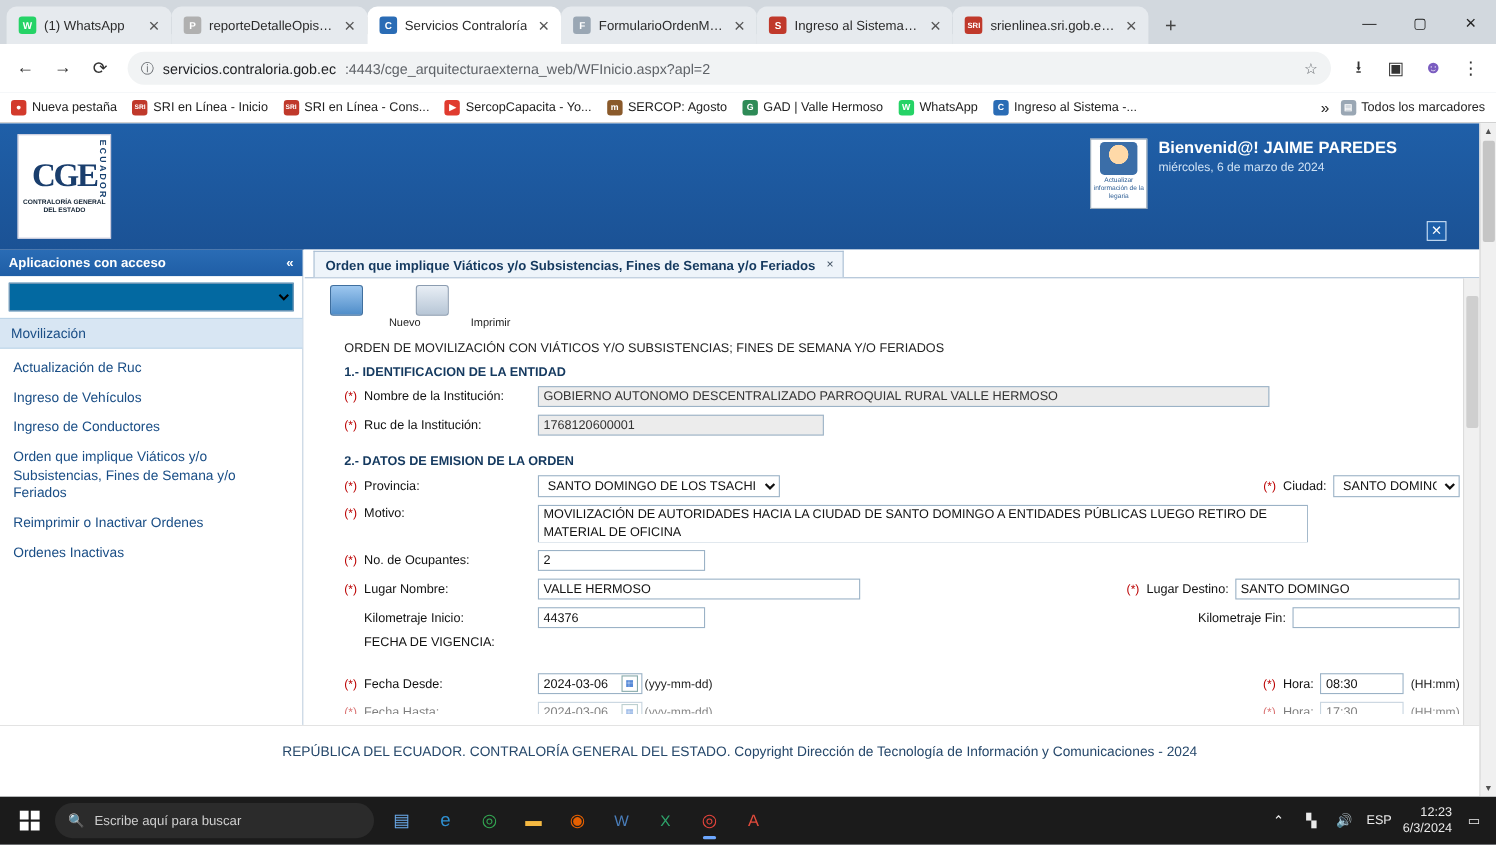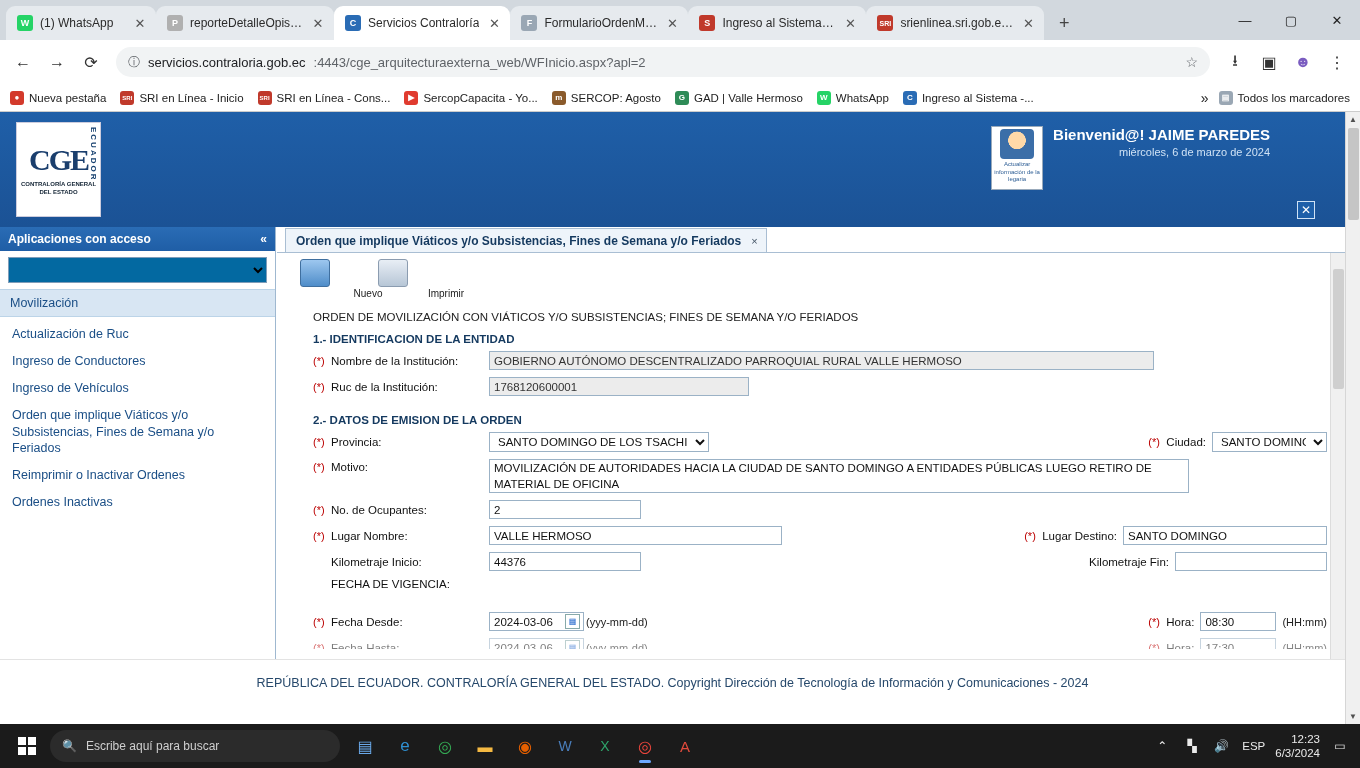--- a/index.html
+++ b/index.html
@@ -154,21 +154,21 @@
   .avatarbox {
     width: 52px; height: 64px; background: #fff; border: 1px solid #9ab;
     display: flex; flex-direction: column; align-items: center; padding-top: 2px;
   }
   .avatarbox .face {
     width: 34px; height: 30px; border-radius: 4px;
     background: radial-gradient(circle at 50% 38%, #ffd9a8 0 34%, #3b6ea8 36% 100%);
   }
   .avatarbox .cap { font-size: 6px; color: #2c5d94; text-align: center; line-height: 1.25; margin-top: 2px; }
   .welcome .wtext .l1 { color: #ffffff; font-size: 15px; font-weight: bold; }
-  .welcome .wtext .l2 { color: #cfe2f5; font-size: 11px; margin-top: 3px; text-align: right; }
+  .welcome .wtext .l2 { color: #cfe2f5; font-size: 11px; margin-top: 3px; }
   .closebtn {
     position: absolute; right: 30px; bottom: 8px;
     width: 18px; height: 18px; background: #1d5fa9; border: 1px solid #cfe2f5;
     color: #fff; font-size: 12px; display: flex; align-items: center; justify-content: center;
   }
   .body-area { display: flex; height: 432px; }
   .sidebar {
     width: 276px; border-right: 1px solid #9fb8d0;
     background: #ffffff;
     display: flex; flex-direction: column;
@@ -462,22 +462,22 @@
             <span class="chev">«</span>
           </div>
           <div class="sb-select-wrap">
             <select class="sb-select">
               <option>cgeMovilizacion</option>
             </select>
           </div>
           <div class="sb-title">Movilización</div>
           <div class="sb-list">
             <div class="sb-item">Actualización de Ruc</div>
+            <div class="sb-item">Ingreso de Vehículos</div>
             <div class="sb-item">Ingreso de Conductores</div>
-            <div class="sb-item">Ingreso de Vehículos</div>
             <div class="sb-item multi">Orden que implique Viáticos y/o Subsistencias, Fines de Semana y/o Feriados</div>
             <div class="sb-item">Reimprimir o Inactivar Ordenes</div>
             <div class="sb-item">Ordenes Inactivas</div>
           </div>
         </div>
 
         <div class="content">
           <div class="tabs-row">
             <div class="ctab">
               <span>Orden que implique Viáticos y/o Subsistencias, Fines de Semana y/o Feriados</span>

